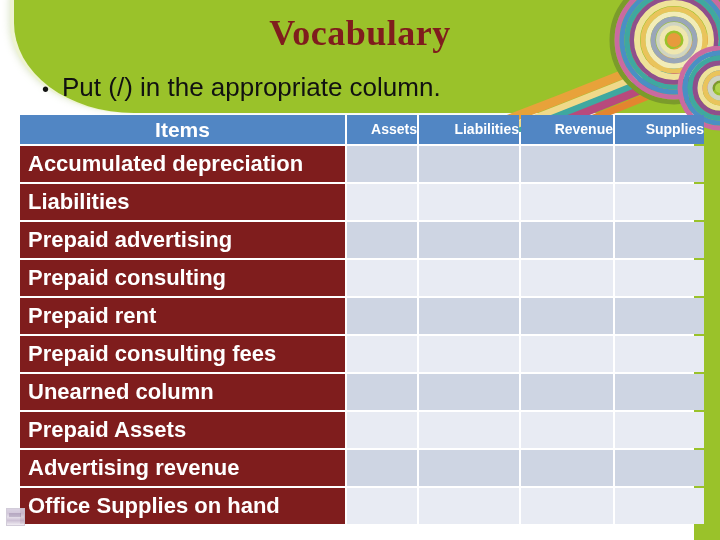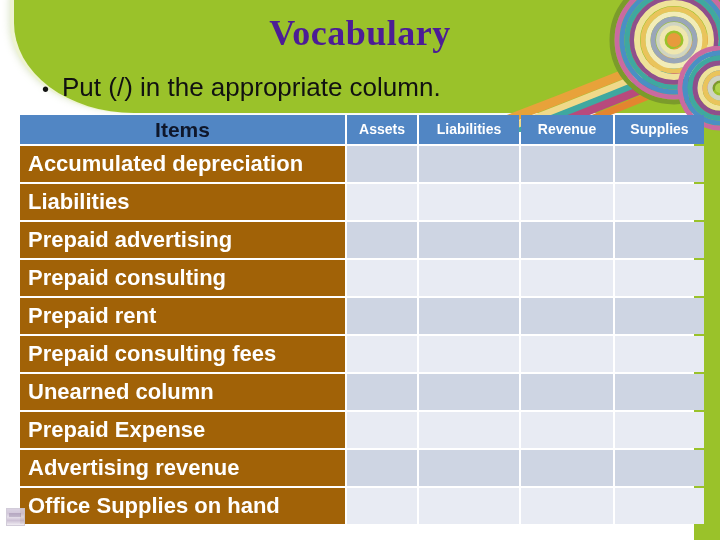--- a/index.html
+++ b/index.html
@@ -90,21 +90,21 @@
   
   .title {
     position: absolute;
     left: 0;
     top: 12px;
     width: 720px;
     text-align: center;
     font-family: "Liberation Serif", "DejaVu Serif", serif;
     font-weight: bold;
     font-size: 36px;
-    color: #4c1d95;
+    color: #7f1d1d;
     letter-spacing: 0.5px;
     z-index: 6;
   }
 
   
   .bullet-line {
     position: absolute;
     left: 42px;
     top: 72px;
     z-index: 6;
@@ -141,38 +141,38 @@
   col.c-items   { width: 325px; }
   col.c-assets  { width: 70px;  }
   col.c-liab    { width: 100px; }
   col.c-rev     { width: 92px;  }
   col.c-exp     { width: 89px;  }
 
   .hd {
     background: #5186c4;
     color: #ffffff;
     font-weight: bold;
-    text-align: center;
+    text-align: right;
     height: 29px;
     font-size: 14px;
     line-height: 29px;
     white-space: nowrap;
   }
   .hd-items {
     background: #5186c4;
-    color: #0f172a;
+    color: #ffffff;
     font-weight: bold;
     text-align: center;
     height: 29px;
     font-size: 21px;
     line-height: 29px;
   }
 
   .item-cell {
-    background: #a16207;
+    background: #7f1d1d;
     color: #ffffff;
     font-weight: bold;
     font-size: 22px;
     height: 36px;
     line-height: 36px;
     padding-left: 8px !important;
     white-space: nowrap;
     overflow: hidden;
   }
   .blank-dark  { background: #ced5e3; height: 36px; }
@@ -323,21 +323,21 @@
         <td class="blank-light"></td>
       </tr>
       <tr>
         <td class="item-cell">Unearned column</td>
         <td class="blank-dark"></td>
         <td class="blank-dark"></td>
         <td class="blank-dark"></td>
         <td class="blank-dark"></td>
       </tr>
       <tr>
-        <td class="item-cell">Prepaid Expense</td>
+        <td class="item-cell">Prepaid Assets</td>
         <td class="blank-light"></td>
         <td class="blank-light"></td>
         <td class="blank-light"></td>
         <td class="blank-light"></td>
       </tr>
       <tr>
         <td class="item-cell">Advertising revenue</td>
         <td class="blank-dark"></td>
         <td class="blank-dark"></td>
         <td class="blank-dark"></td>

